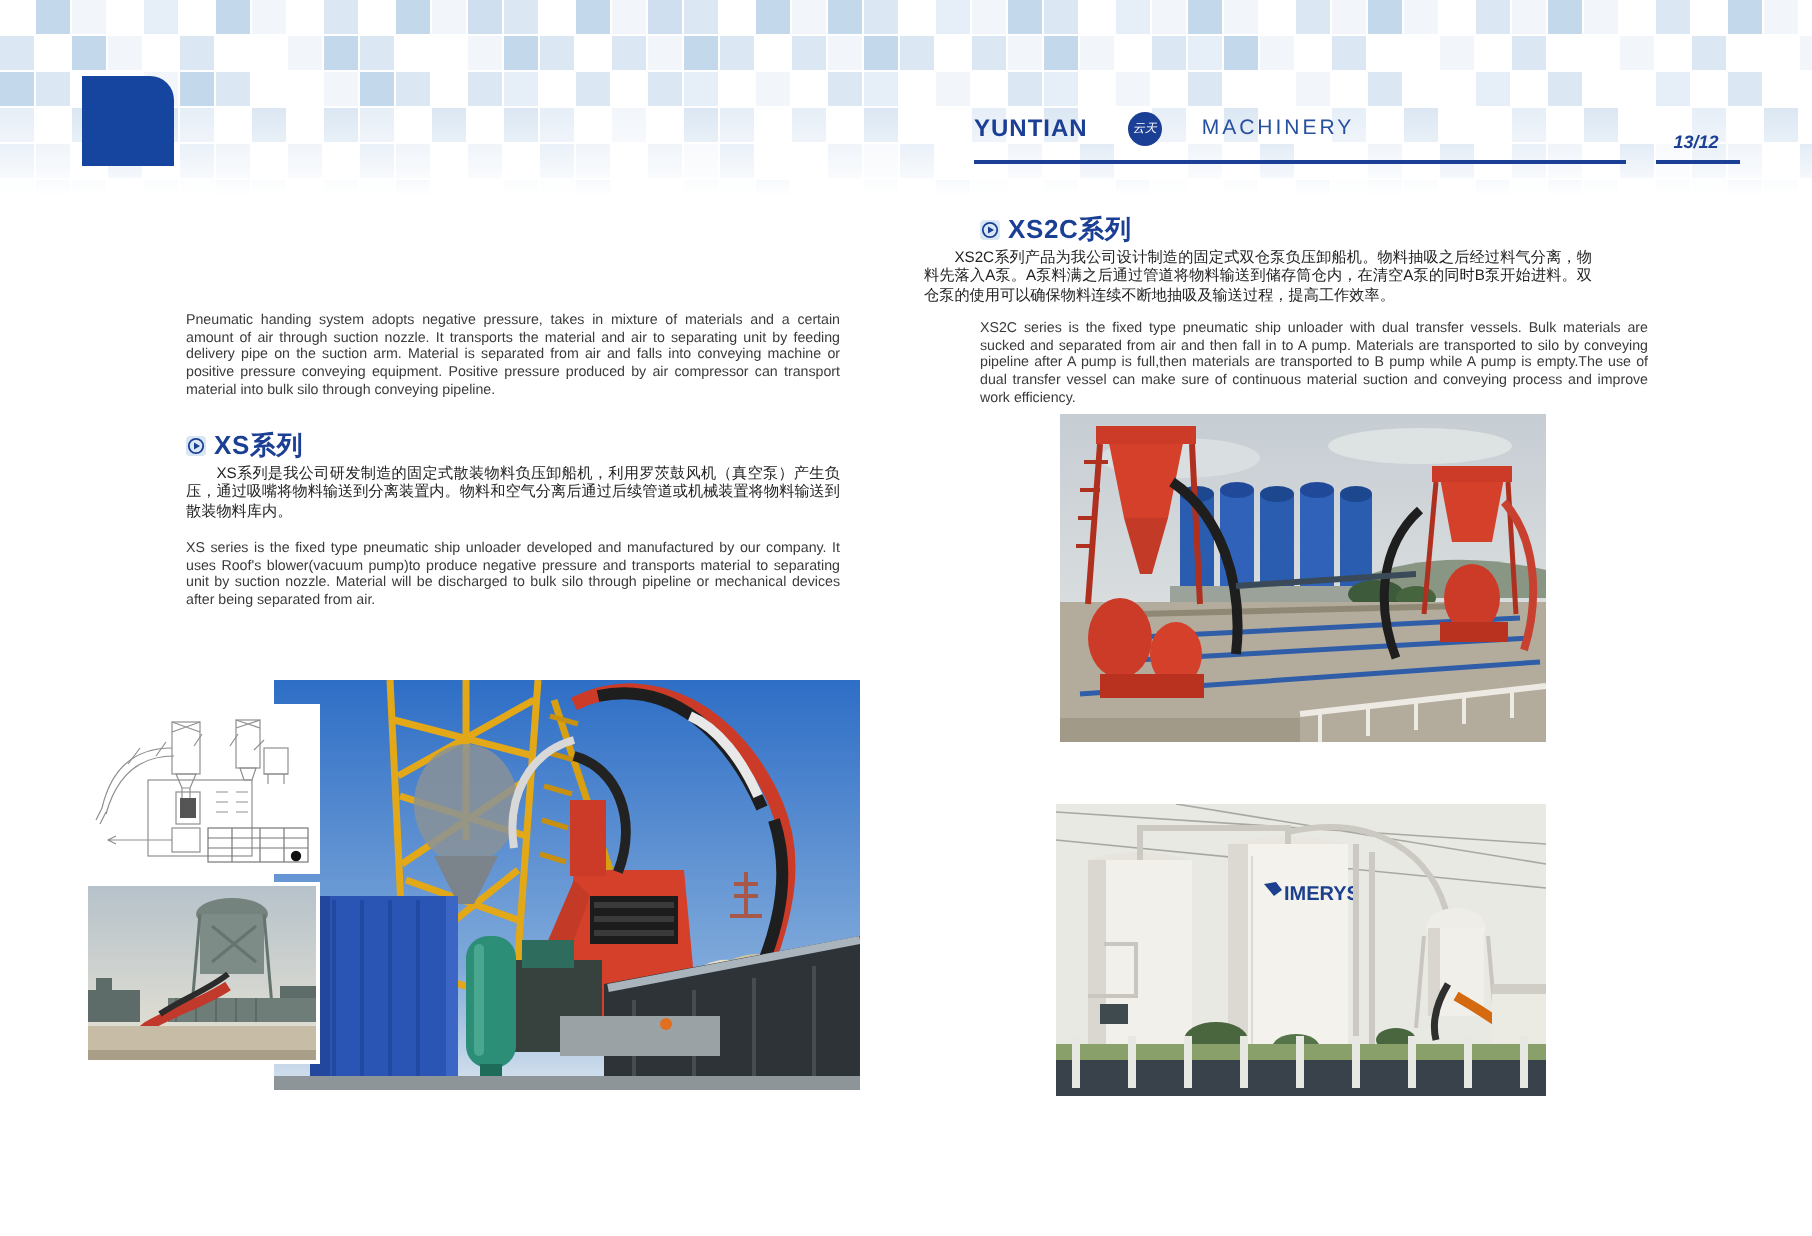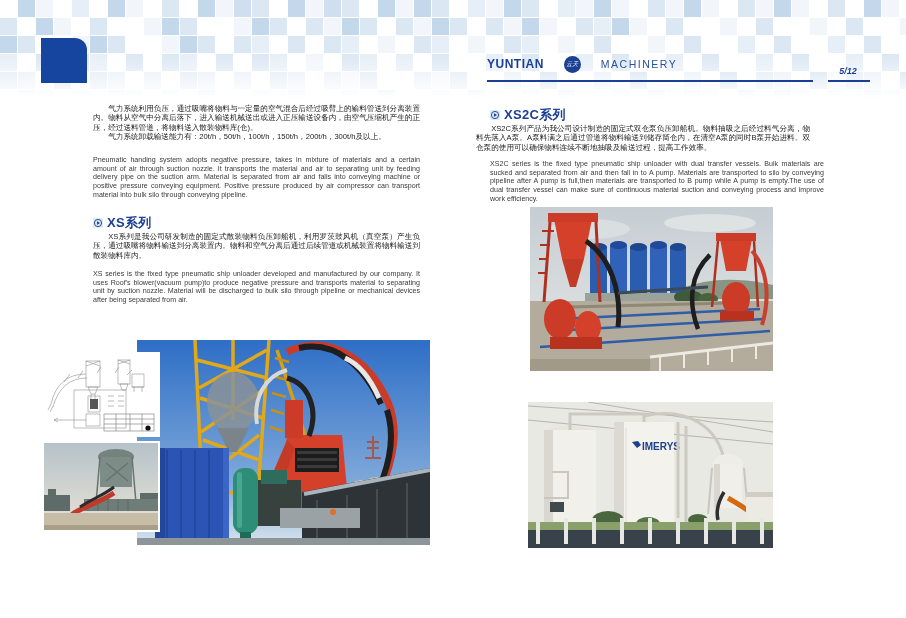--- a/index.html
+++ b/index.html
@@ -356,27 +356,23 @@
     </div>
   <div class="mosaic-fade"></div>
 
   <div class="corner-square"></div>
   <div class="brand">
     <span class="brand-left">YUNTIAN</span>
     <span class="brand-logo">云天</span>
     <span class="brand-right">MACHINERY</span>
   </div>
   <div class="rule-long"></div>
-  <div class="pageno">5/12</div>
+  <div class="pageno">13/12</div>
   <div class="rule-short"></div>
 
-  <div class="block cn" style="left:93px;top:104px;width:327px;">
-    <p>气力系统利用负压，通过吸嘴将物料与一定量的空气混合后经过吸臂上的输料管送到分离装置内。物料从空气中分离后落下，进入输送机械送出或进入正压输送设备内，由空气压缩机产生的正压，经过送料管道，将物料送入散装物料库(仓)。</p>
-    <p>气力系统卸载输送能力有：20t/h，50t/h，100t/h，150t/h，200t/h，300t/h及以上。</p>
-  </div>
   <div class="block en" style="left:93px;top:156px;width:327px;">
     <p>Pneumatic handing system adopts negative pressure, takes in mixture of materials and a certain amount of air through suction nozzle. It transports the material and air to separating unit by feeding delivery pipe on the suction arm. Material is separated from air and falls into conveying machine or positive pressure conveying equipment. Positive pressure produced by air compressor can transport material into bulk silo through conveying pipeline.</p>
   </div>
 
   <div class="sec-head" style="left:93px;top:214px;">
     <span class="bullet">
       <svg width="10" height="10" viewBox="0 0 10 10">
         <circle cx="5" cy="5" r="3.6" fill="none" stroke="#1b3f94" stroke-width="0.9"></circle>
         <path d="M4,3.2 L7,5 L4,6.8 Z" fill="#1b3f94"></path>
       </svg>
@@ -517,21 +513,21 @@
 
   <div class="sec-head" style="left:490px;top:106px;">
     <span class="bullet">
       <svg width="10" height="10" viewBox="0 0 10 10">
         <circle cx="5" cy="5" r="3.6" fill="none" stroke="#1b3f94" stroke-width="0.9"></circle>
         <path d="M4,3.2 L7,5 L4,6.8 Z" fill="#1b3f94"></path>
       </svg>
     </span>
     <span class="sec-title">XS2C系列</span>
   </div>
-  <div class="block cn" style="left:476px;top:124px;width:334px;">
+  <div class="block cn" style="left:462px;top:124px;width:334px;">
     <p>XS2C系列产品为我公司设计制造的固定式双仓泵负压卸船机。物料抽吸之后经过料气分离，物料先落入A泵。A泵料满之后通过管道将物料输送到储存筒仓内，在清空A泵的同时B泵开始进料。双仓泵的使用可以确保物料连续不断地抽吸及输送过程，提高工作效率。</p>
   </div>
   <div class="block en" style="left:490px;top:160px;width:334px;">
     <p>XS2C series is the fixed type pneumatic ship unloader with dual transfer vessels. Bulk materials are sucked and separated from air and then fall in to A pump. Materials are transported to silo by conveying pipeline after A pump is full,then materials are transported to B pump while A pump is empty.The use of dual transfer vessel can make sure of continuous material suction and conveying process and improve work efficiency.</p>
   </div>
 
   <div class="img" style="left:530px;top:207px;width:243px;height:164px;">
     <svg width="243" height="164" viewBox="0 0 243 164">
       <defs>
         <linearGradient id="sky3" x1="0" y1="0" x2="0" y2="1">

